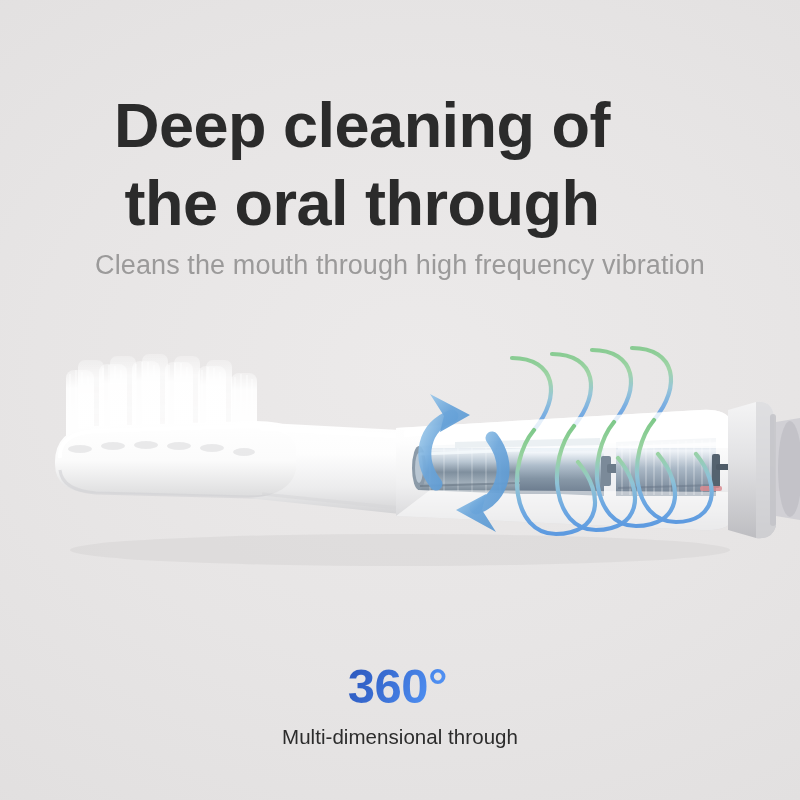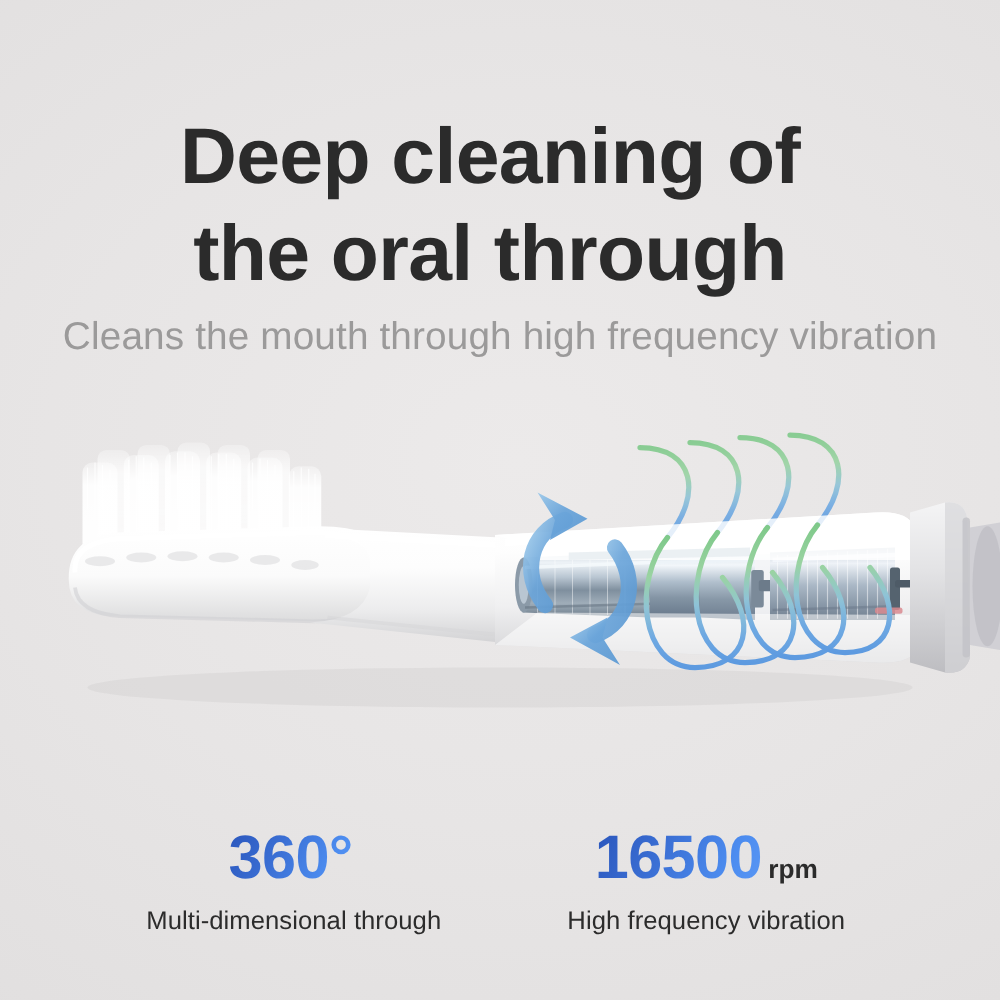--- a/index.html
+++ b/index.html
@@ -29,32 +29,31 @@
     top: 44px;
     left: 0;
     width: 724px;
     text-align: center;
     color: #2b2b2b;
     font-size: 63px;
     line-height: 78px;
     font-weight: 700;
     letter-spacing: -0.5px;
     white-space: nowrap;
-    margin-left: 30px;
   }
   .headline .hl-line { display: block; }
 
   .subtitle {
     position: absolute;
     top: 222px;
     left: 0;
     width: 800px;
     text-align: center;
     color: #9b9a9a;
-    font-size: 31px;
+    font-size: 27px;
     line-height: 32px;
     font-weight: 400;
     letter-spacing: 0.1px;
     white-space: nowrap;
   }
 
   
   .product {
     position: absolute;
     left: 0;
@@ -329,23 +328,16 @@
   <div class="stats">
 
     <div class="stat">
       <div class="stat-value-row">
         <span class="stat-number">360°</span>
         <span class="stat-unit"></span>
       </div>
       <div class="stat-label">Multi-dimensional through</div>
     </div>
 
-    <div class="stat">
-      <div class="stat-value-row">
-        <span class="stat-number">16500</span>
-        <span class="stat-unit">rpm</span>
-      </div>
-      <div class="stat-label">High frequency vibration</div>
-    </div>
 
   </div>
 
 </div>
 
 </body></html>

